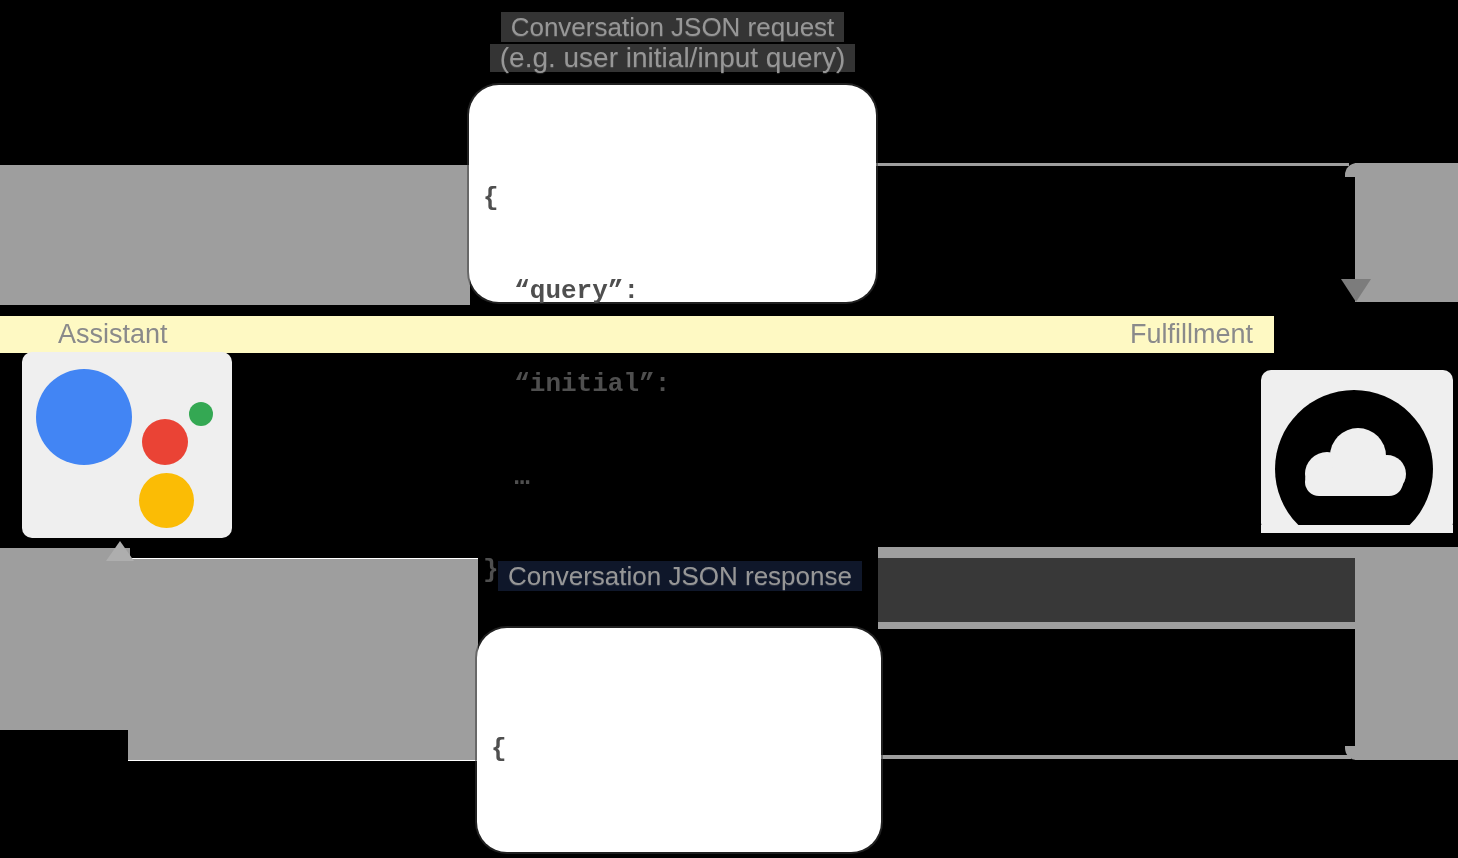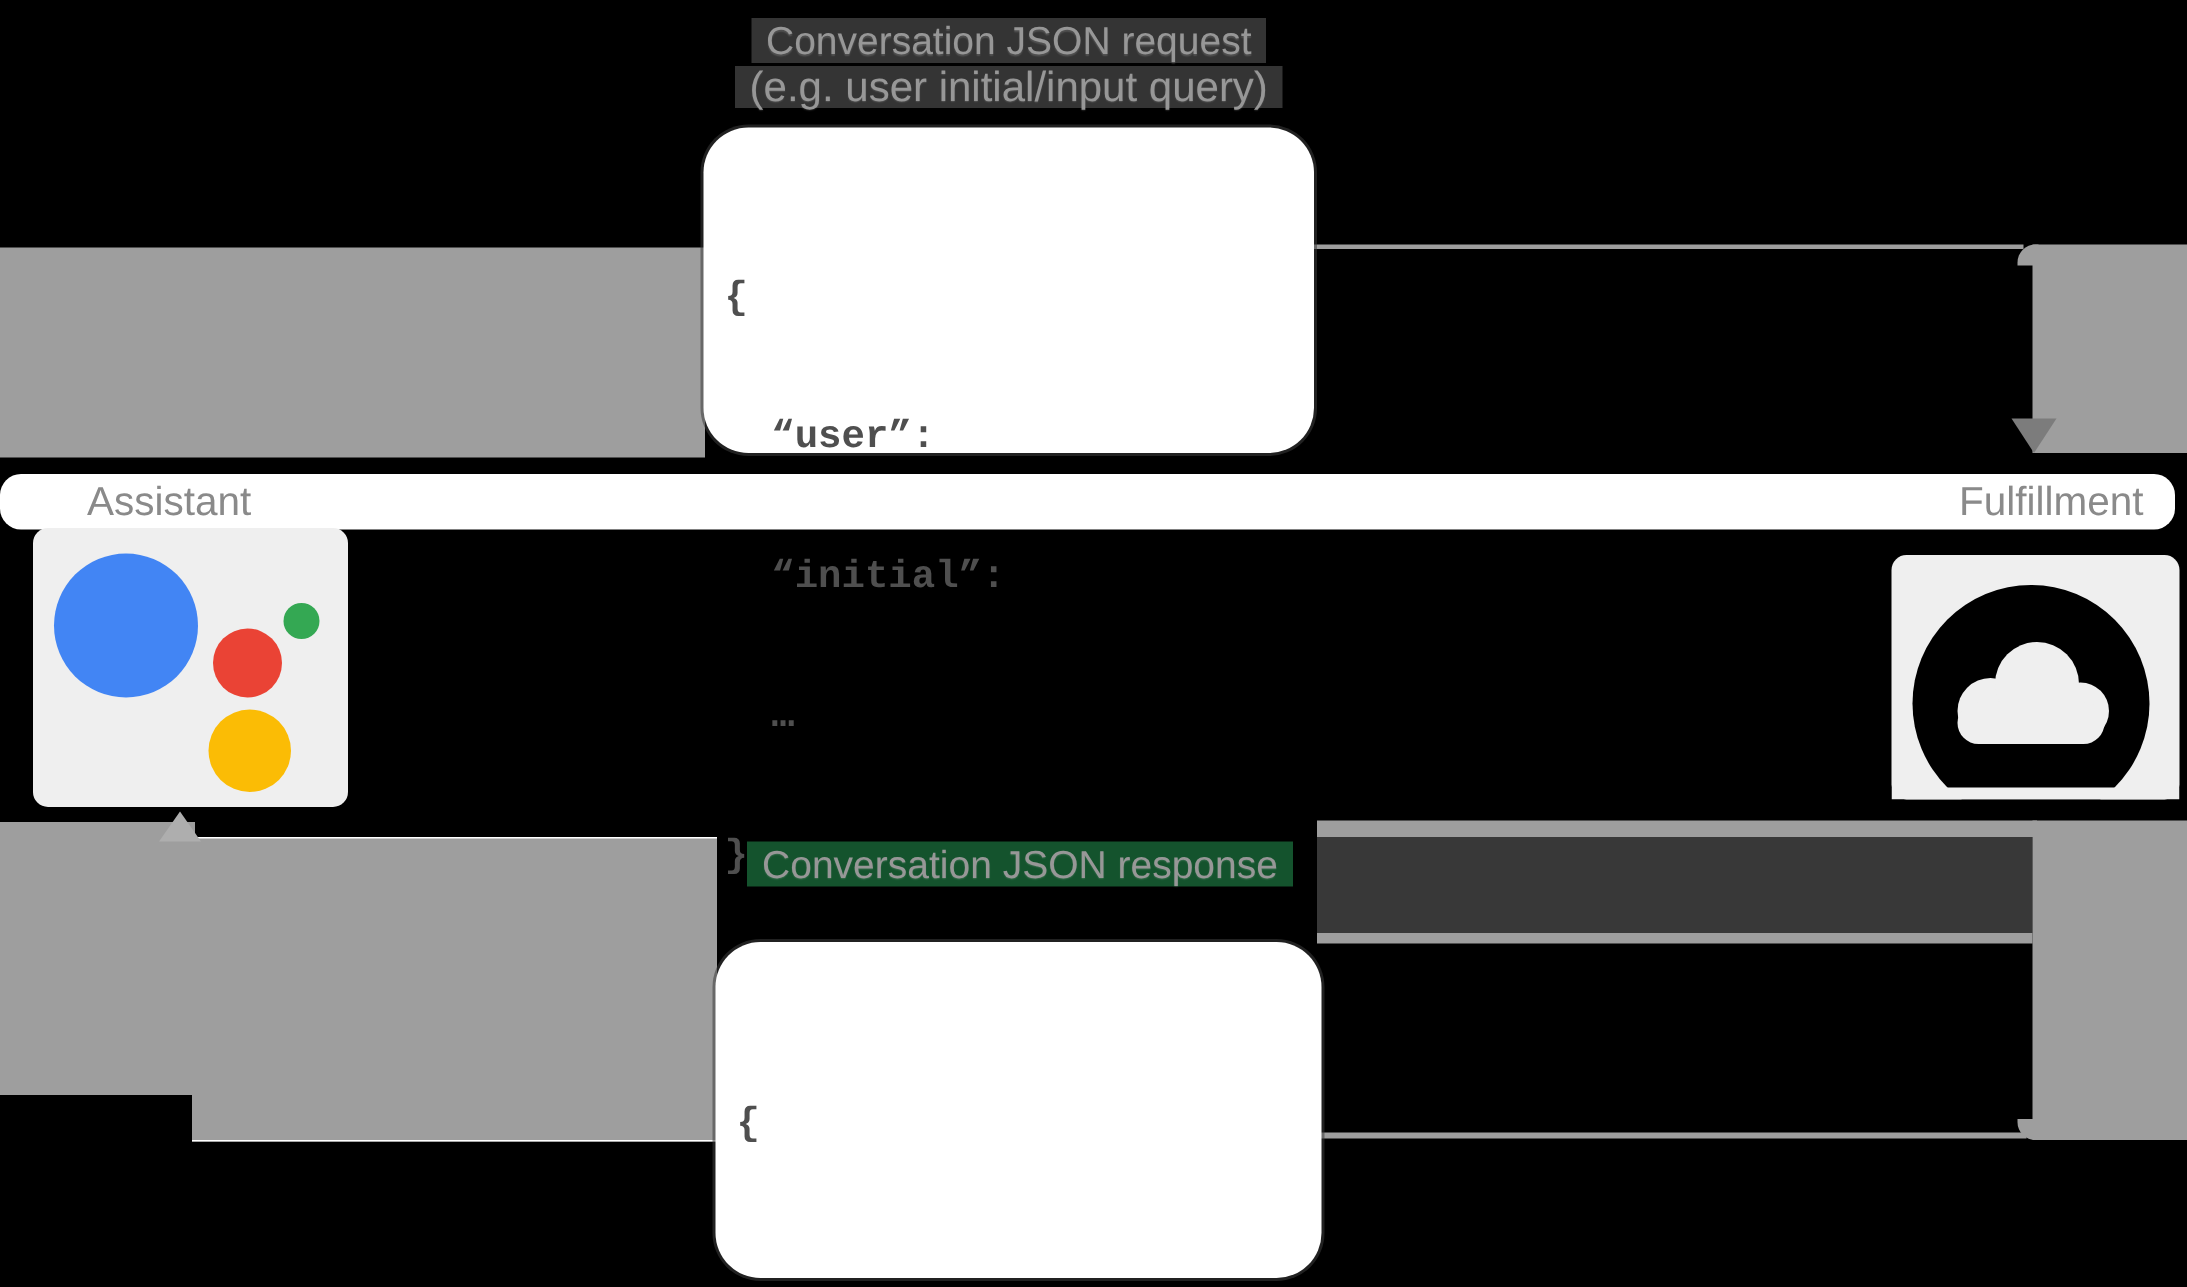--- a/index.html
+++ b/index.html
@@ -23,35 +23,35 @@
   .band-bot-left{left:128px;top:558px;width:350px;height:203px;z-index:1;
     border-top:1px solid #fff;border-bottom:1px solid #fff;box-sizing:border-box;}
   .grayline-b1{left:878px;top:547px;width:480px;height:11px;z-index:1;}
   .darkrow-b{left:878px;top:558px;width:477px;height:64px;background:#383838;z-index:1;}
   .grayline-b2{left:878px;top:622px;width:477px;height:7px;z-index:1;}
   .col-bot-right{left:1355px;top:547px;width:103px;height:213px;z-index:1;}
   .corner-br{left:1345px;top:746px;width:14px;height:14px;border-bottom-left-radius:12px;z-index:1;}
   .thinline-bot{left:878px;top:755px;width:473px;height:4px;z-index:1;}
 
   
-  .strip{left:0;top:316px;width:1450px;height:37px;background:#ffffff;z-index:2;
-    color:#8a8a8a;font-size:27px;line-height:37px;border-radius:14px;}
+  .strip{left:0;top:316px;width:1274px;height:37px;background:#fef9c3;z-index:2;
+    color:#8a8a8a;font-size:27px;line-height:37px;}
   .strip .lbl{position:absolute;white-space:nowrap;text-shadow:0 1px 1px rgba(255,255,255,0.15);}
   .lbl-left{left:58px;}
   .lbl-right{right:21px;}
 
   
   .title-block{z-index:5;text-align:center;}
   .tb-top{left:469px;top:11px;width:407px;}
   .tb-bot{left:478px;top:560px;width:404px;}
   .bar{display:inline-block;white-space:nowrap;background:#343434;color:#979797;
     padding:1px 10px;margin:1px 0;text-shadow:0 1px 1px rgba(255,255,255,0.15);}
   .bar.l1{font-size:26px;line-height:28px;}
   .bar.l2{font-size:28px;line-height:26px;}
-  .tb-bot .bar{background:#14532d;}
+  .tb-bot .bar{background:#0f172a;}
 
   
   .json-box{background:#fff;border-radius:30px;z-index:6;box-shadow:0 0 0 2px rgba(60,60,60,.55);}
   .box-top{left:469px;top:85px;width:407px;height:217px;}
   .box-bot{left:477px;top:628px;width:404px;height:224px;}
   .code{font-family:"Liberation Mono",monospace;font-weight:bold;color:#4f4f4f;
     font-size:26px;line-height:31px;white-space:pre;}
   .box-top .code{padding:36px 0 0 14px;}
   .box-bot .code{padding:44px 0 0 14px;}
 
@@ -118,21 +118,21 @@
   <div class="abs gray corner-br"></div>
   <div class="abs gray thinline-bot"></div>
 
   <div class="abs title-block tb-bot">
     <div><span class="bar l1">Conversation JSON response</span></div>
   </div>
 
   <div class="abs json-box box-top">
     <div class="code">
       <div>{</div>
-      <div>  “user”:</div>
+      <div>  “query”:</div>
       <div>  “initial”:</div>
       <div>  …</div>
       <div>}</div>
     </div>
   </div>
 
   <div class="abs json-box box-bot">
     <div class="code">
       <div>{</div>
       

